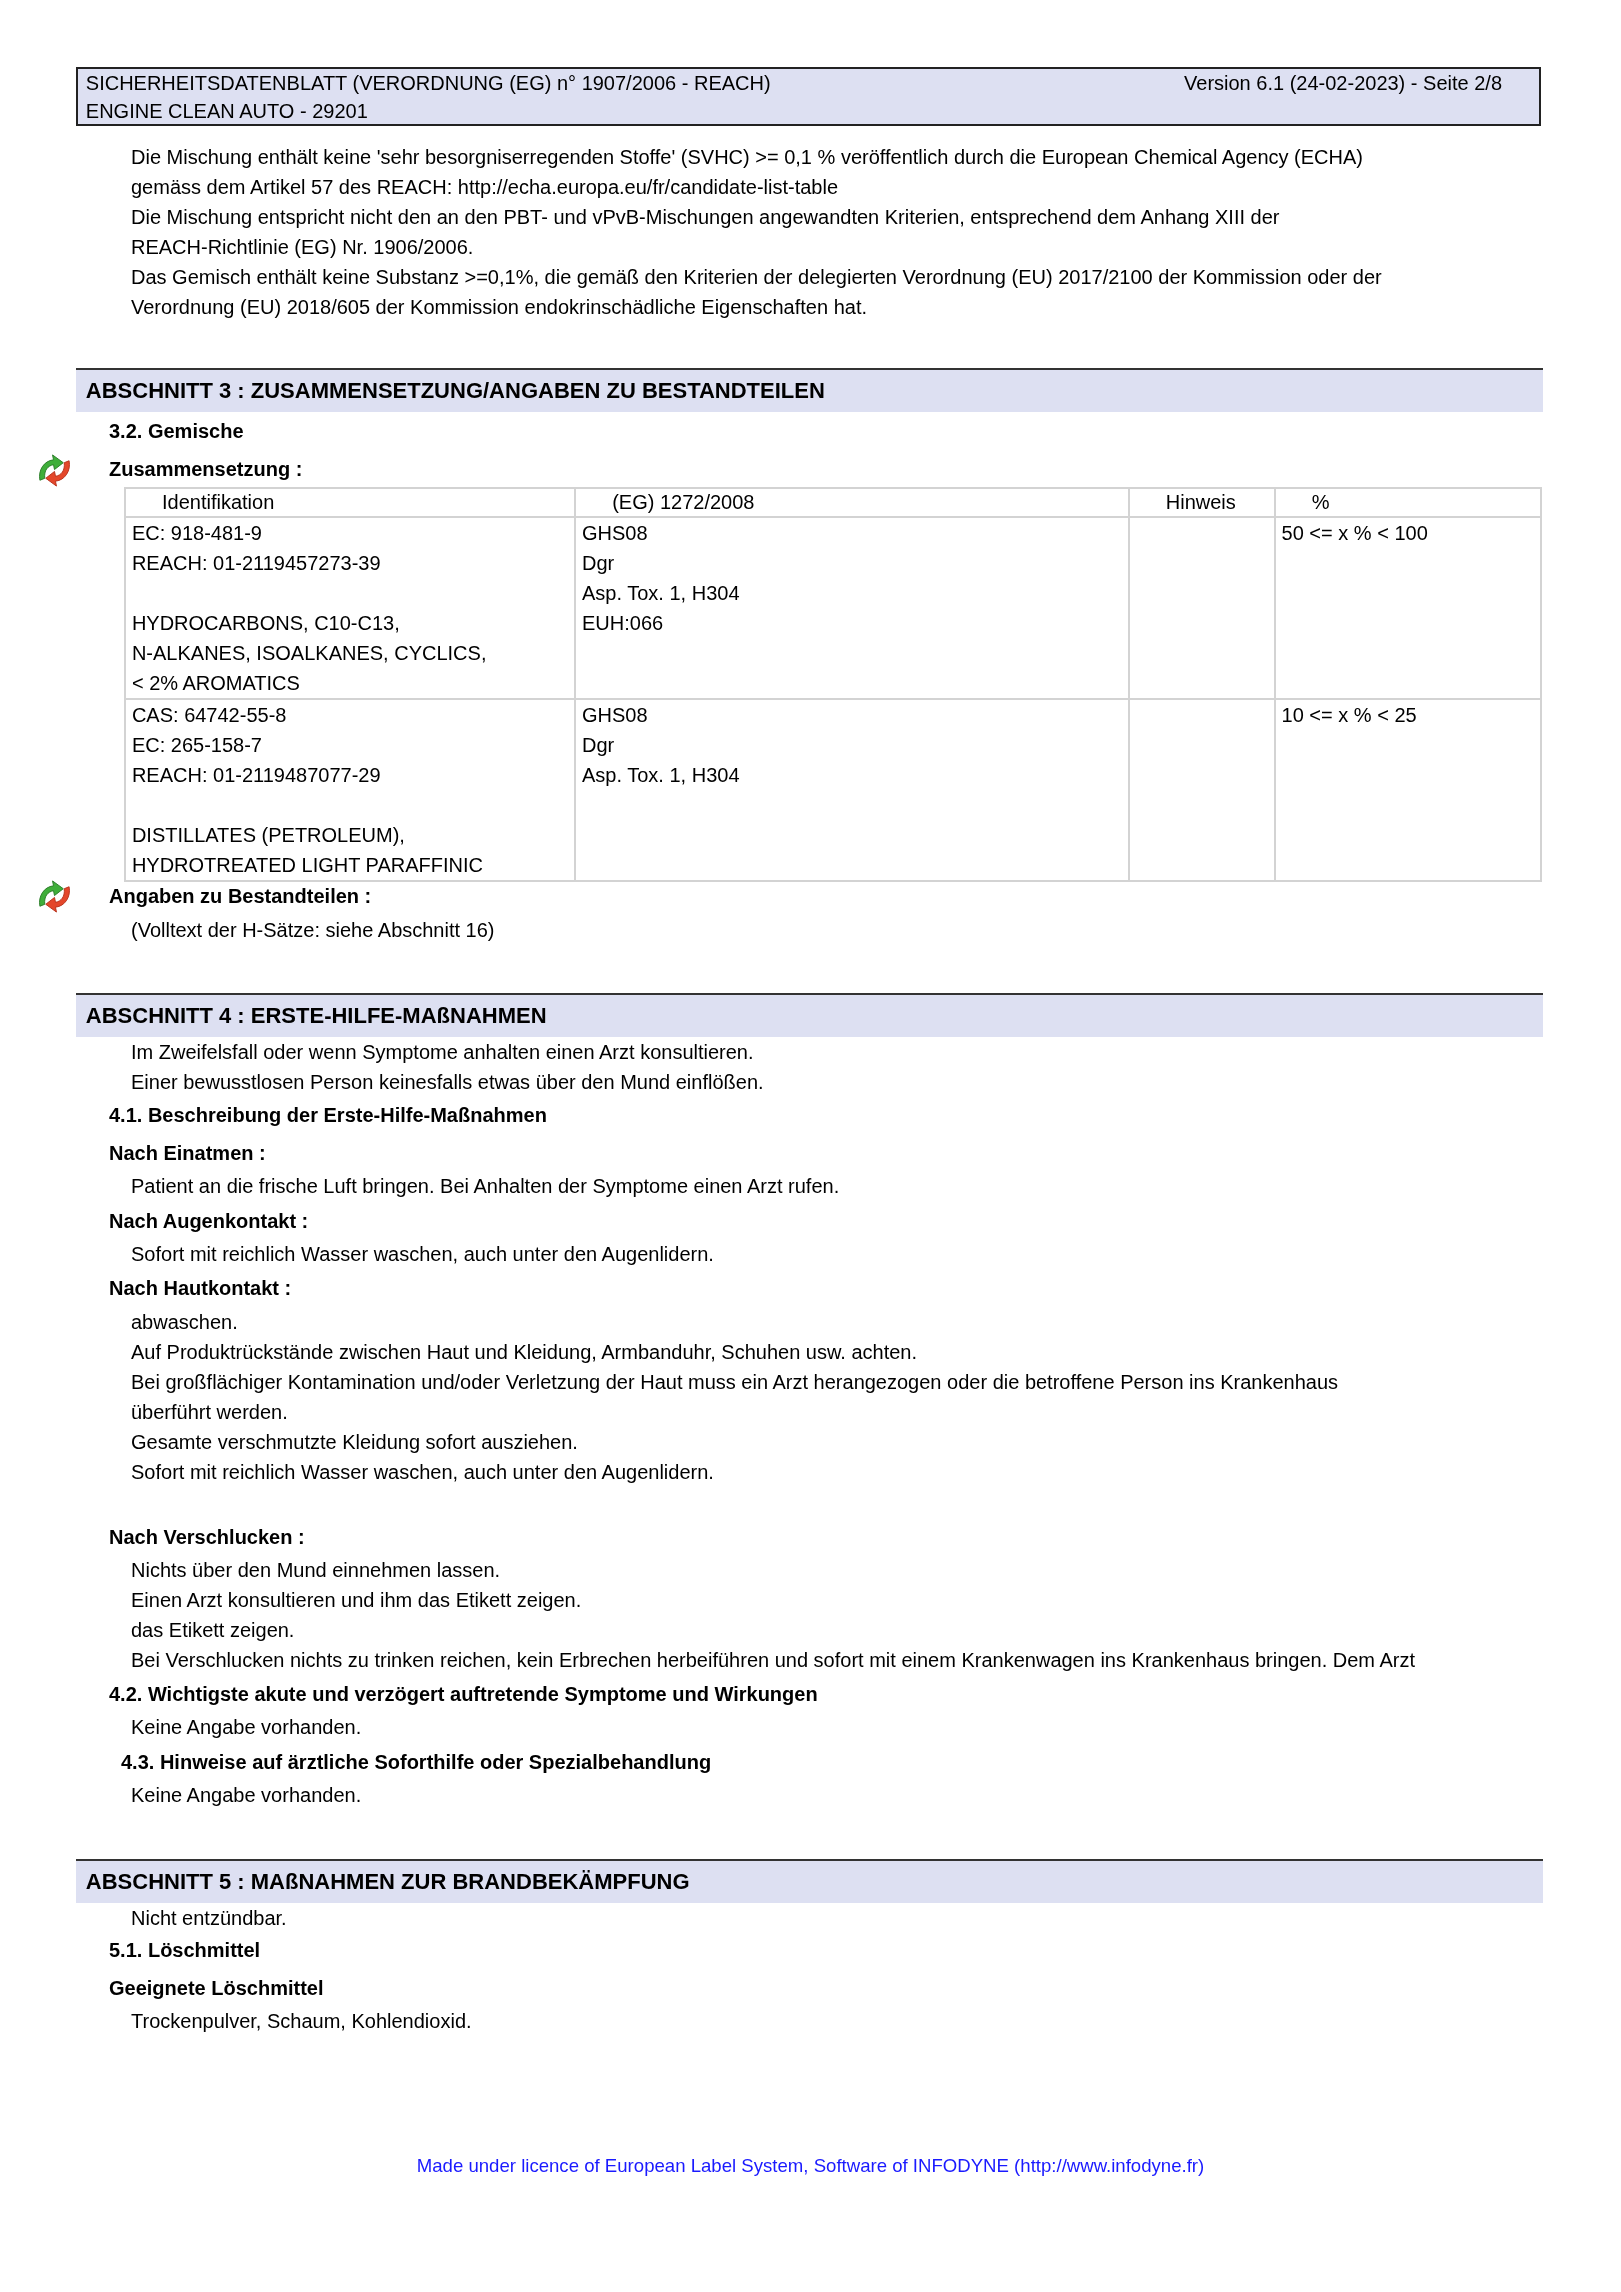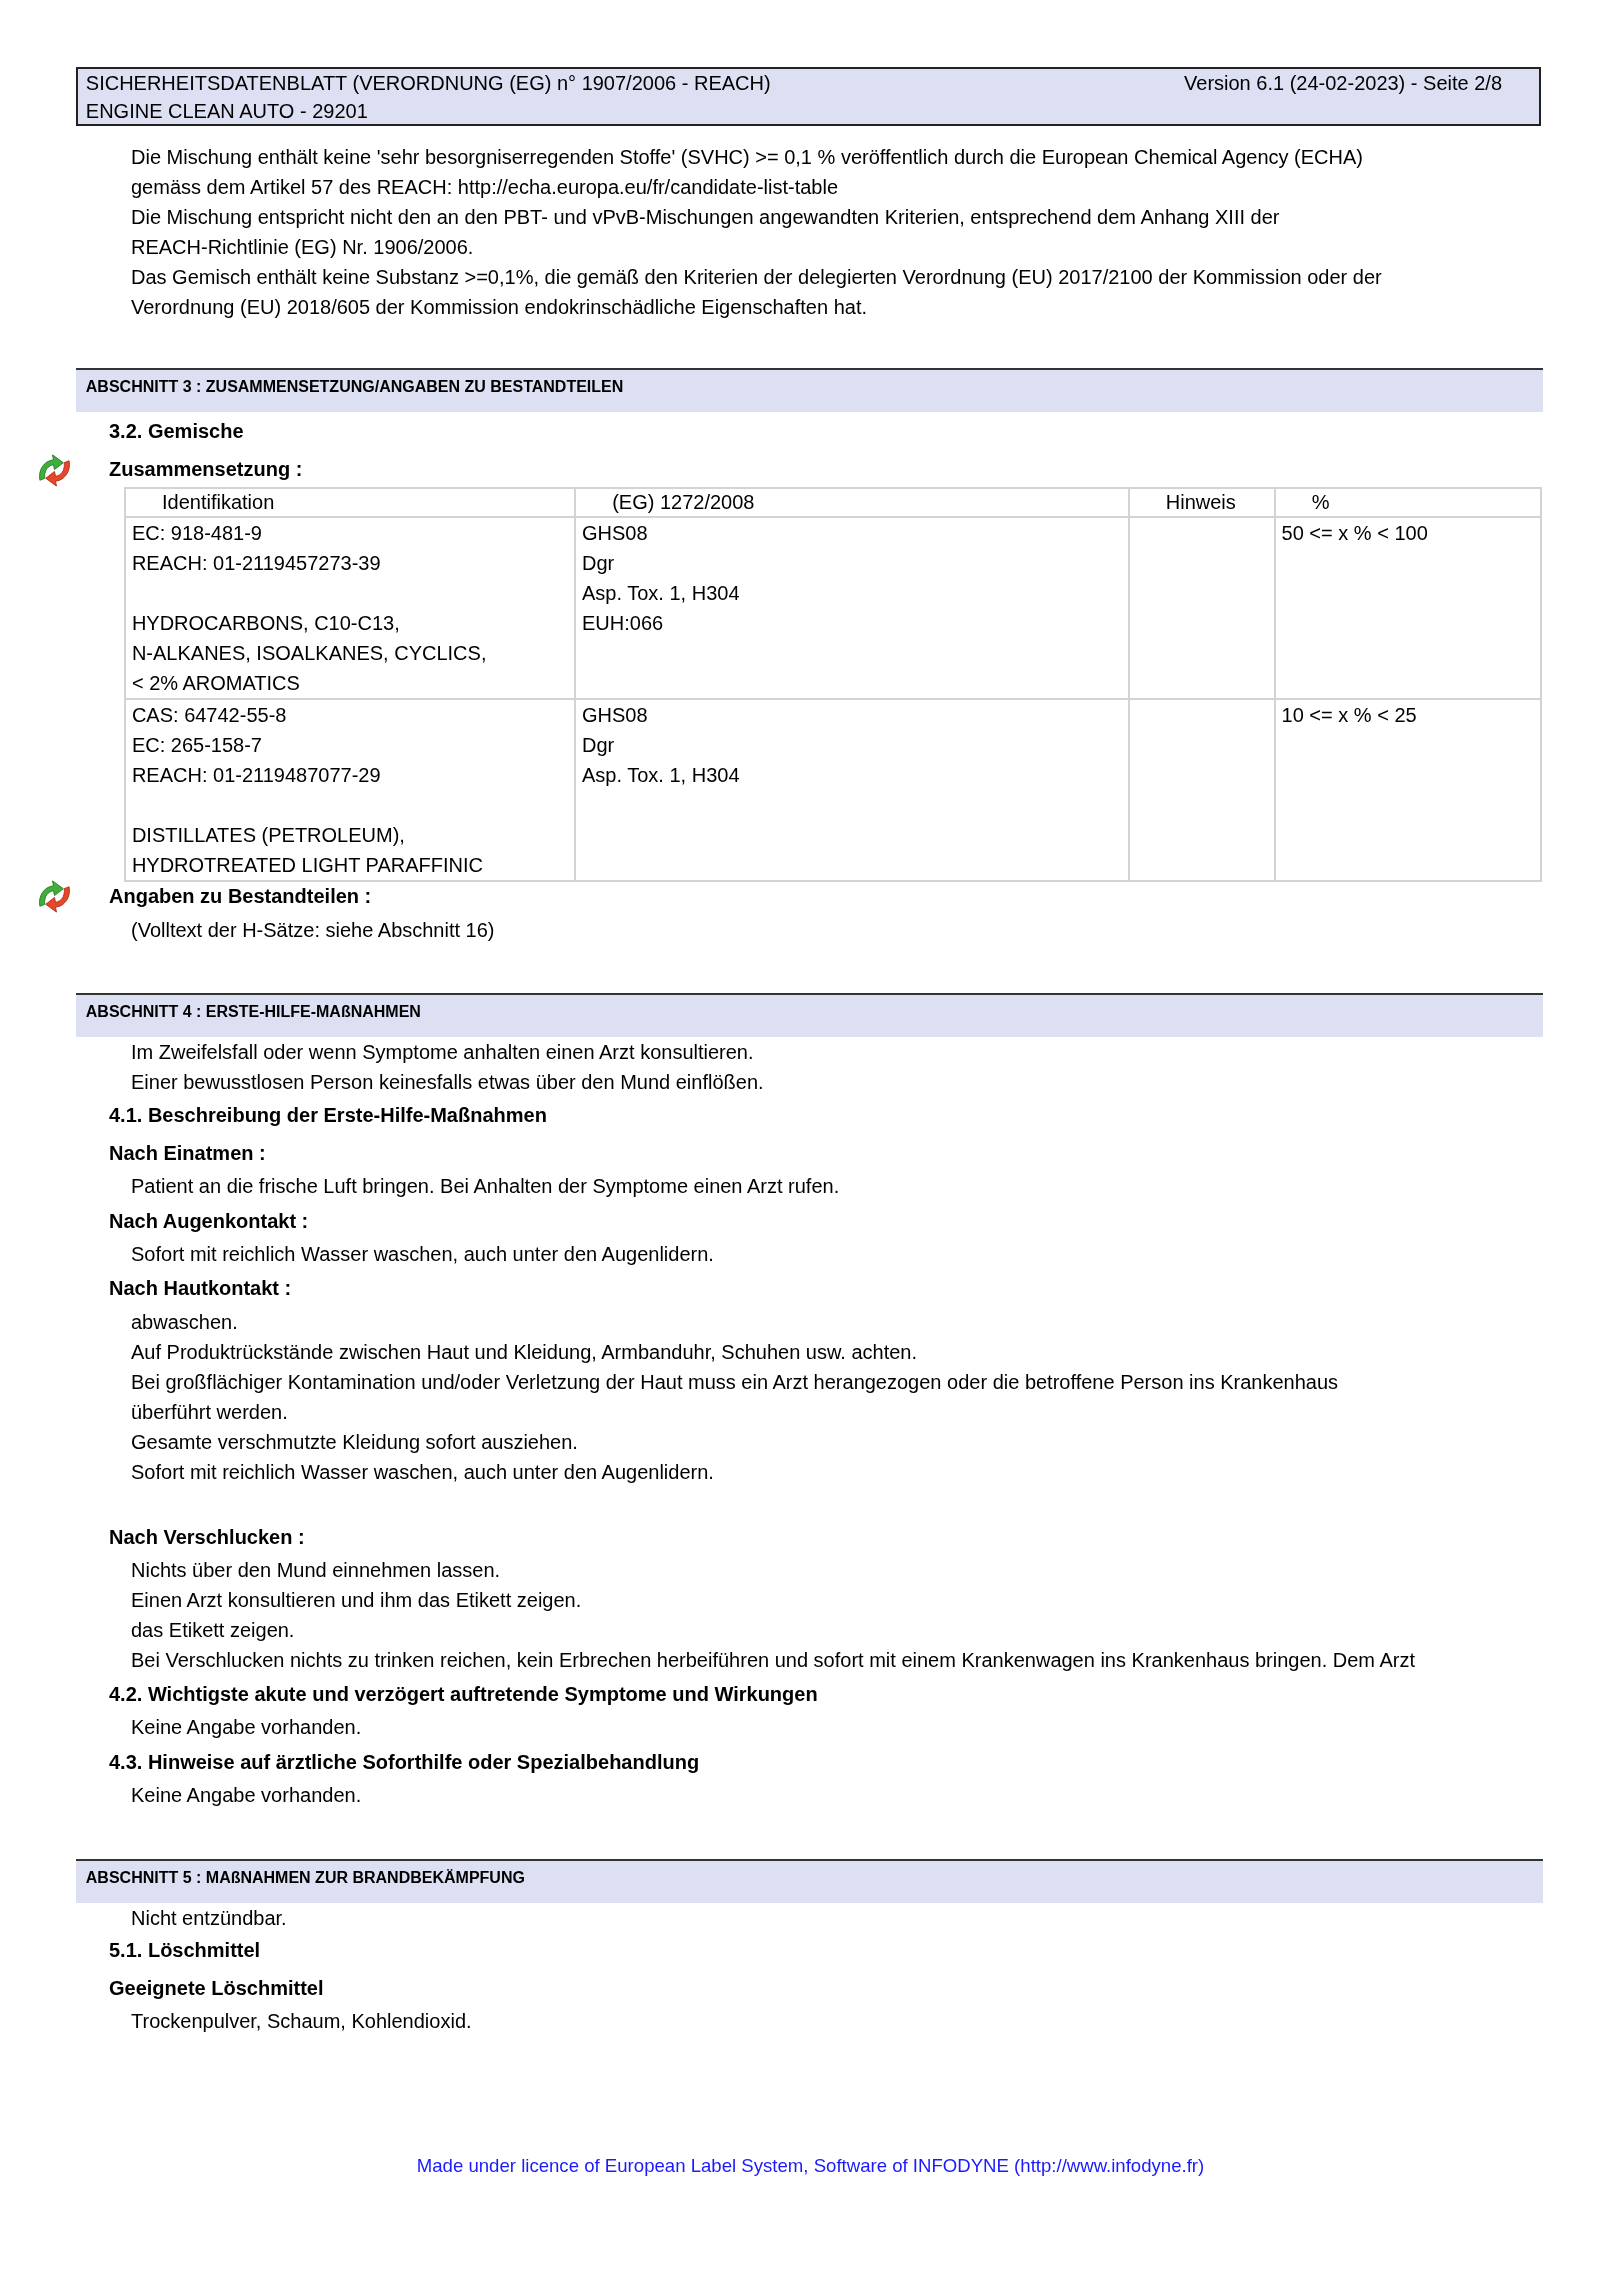--- a/index.html
+++ b/index.html
@@ -14,21 +14,21 @@
     }
     .page-header .l1 { position: absolute; left: 7.8px; top: 2.9px; font-size: 20px; }
     .page-header .l2 { position: absolute; left: 7.8px; top: 31px; font-size: 20px; }
     .page-header .r1 { position: absolute; right: 37px; top: 2.9px; font-size: 20px; }
 
     .para { position: absolute; left: 131px; line-height: 30px; }
     .section-bar {
       position: absolute; left: 76px; width: 1467px; height: 44px;
       background: #dde0f2; border-top: 2px solid #333; box-sizing: border-box;
     }
-    .section-bar span { position: absolute; left: 9.8px; top: 7.8px; font-size: 16px; font-weight: bold; }
+    .section-bar span { position: absolute; left: 9.8px; top: 7.8px; font-size: 22px; font-weight: bold; }
     .sub { position: absolute; left: 109px; font-weight: bold; font-size: 20px; }
     .txt { position: absolute; left: 131px; font-size: 20px; line-height: 30px; }
     .icon-refresh { position: absolute; left: 36px; width: 37px; height: 35px; }
 
     table.comp {
       position: absolute; left: 124px; top: 487px; width: 1418px;
       border-collapse: collapse; font-size: 20px;
     }
     table.comp td {
       border: 2px solid #d3d3d3; vertical-align: top; padding: 0 5.9px;
@@ -151,21 +151,21 @@
 </div>
 <div class="sub" style="top:1526px;">Nach Verschlucken :</div>
 <div class="txt" style="top:1555px;">
   <div>Nichts über den Mund einnehmen lassen.</div>
   <div>Einen Arzt konsultieren und ihm das Etikett zeigen.</div>
   <div>das Etikett zeigen.</div>
   <div>Bei Verschlucken nichts zu trinken reichen, kein Erbrechen herbeiführen und sofort mit einem Krankenwagen ins Krankenhaus bringen. Dem Arzt</div>
 </div>
 <div class="sub" style="top:1683px;">4.2. Wichtigste akute und verzögert auftretende Symptome und Wirkungen</div>
 <div class="txt" style="top:1712px;">Keine Angabe vorhanden.</div>
-<div class="sub" style="top:1751px;">4.3. Hinweise auf ärztliche Soforthilfe oder Spezialbehandlung</div>
+<div class="sub" style="top:1751px;margin-left:12px;">4.3. Hinweise auf ärztliche Soforthilfe oder Spezialbehandlung</div>
 <div class="txt" style="top:1780px;">Keine Angabe vorhanden.</div>
 
 <div class="section-bar" style="top:1859px;">
   <span>ABSCHNITT 5 : MAßNAHMEN ZUR BRANDBEKÄMPFUNG</span>
 </div>
 <div class="txt" style="top:1903px;">Nicht entzündbar.</div>
 <div class="sub" style="top:1939px;">5.1. Löschmittel</div>
 <div class="sub" style="top:1977px;">Geeignete Löschmittel</div>
 <div class="txt" style="top:2006px;">Trockenpulver, Schaum, Kohlendioxid.</div>
 

